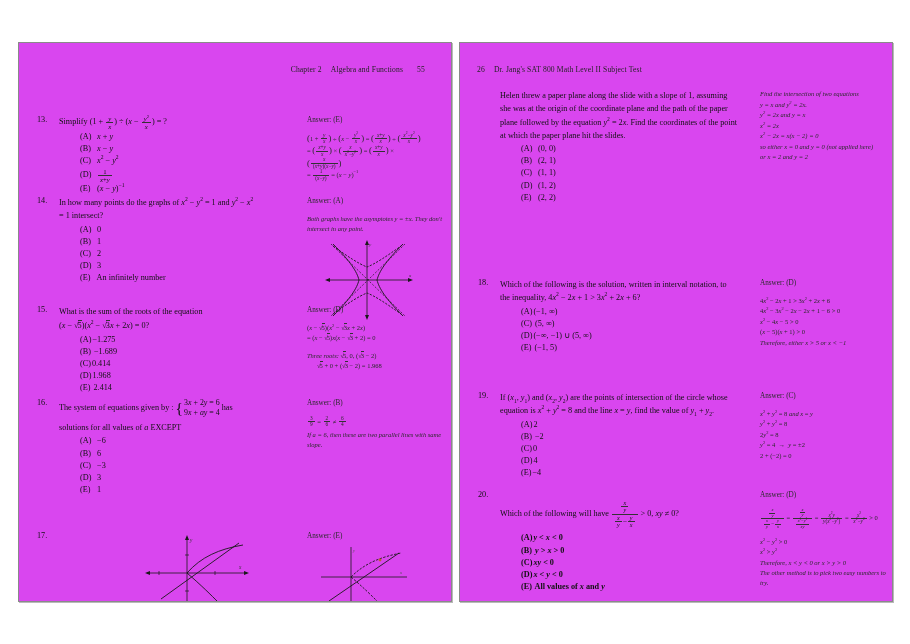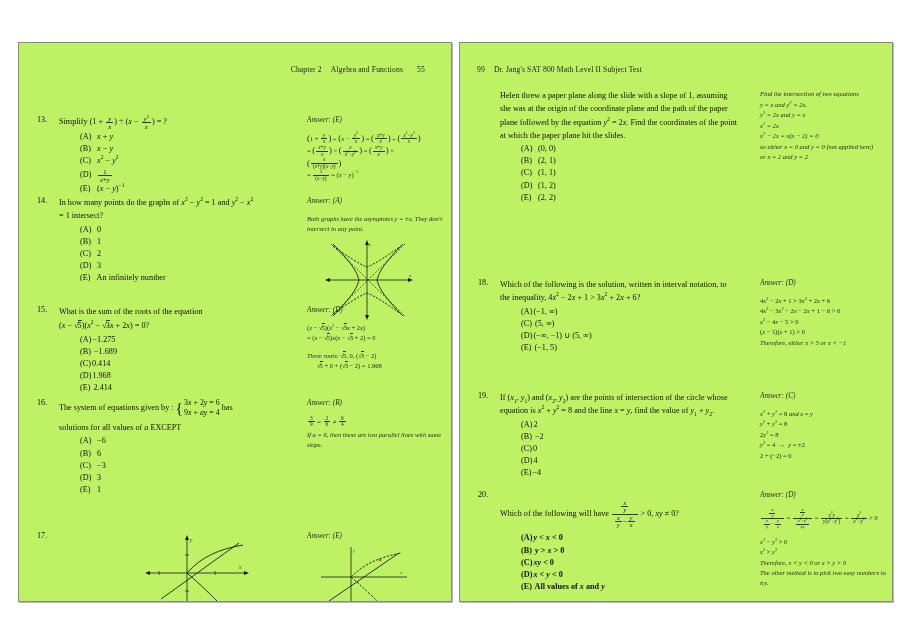--- a/index.html
+++ b/index.html
@@ -12,21 +12,21 @@
   }
   .spread {
     position: relative;
     width: 910px; height: 644px;
     background: #ffffff;
   }
   .page {
     position: absolute;
     top: 42px;
     height: 560px;
-    background: #bef264;
+    background: #d946ef;
     border: 1px solid #8a8a8a;
     box-sizing: border-box;
     box-shadow: 1px 1px 0 #b9b9b9;
     overflow: hidden;
   }
   .page-left  { left: 18px;  width: 434px; }
   .page-right { left: 459px; width: 434px; }
 
   .page-inner { position: relative; width: 100%; height: 100%; }
 
@@ -80,21 +80,20 @@
   .answer {
     position: absolute;
     left: 288px;
     top: 0;
     width: 140px;
     font-size: 7.1px;
     line-height: 1.5;
     color: #2a2a2a;
   }
   .answer .ans-head {
-    font-style: italic;
     font-size: 7.2px;
     margin-bottom: 7px;
   }
   .answer .work { font-size: 6.5px; line-height: 1.62; }
   .answer .work .it { font-style: italic; }
   .answer .note { font-style: italic; font-size: 6.5px; line-height: 1.6; }
 
   
   .page-right .answer { left: 300px; width: 132px; }
   .page-right .qbody  { width: 238px; }
@@ -317,21 +316,21 @@
       </div>
     </div>
 
    </div>
   </div>
 
   <div class="page page-right">
    <div class="page-inner">
 
     <div class="runhead runhead-right">
-      <span class="rh-chapter">99</span><span class="rh-title">Dr. Jang's SAT 800 Math Level II Subject Test</span>
+      <span class="rh-chapter">26</span><span class="rh-title">Dr. Jang's SAT 800 Math Level II Subject Test</span>
     </div>
 
     <div class="problem" style="top:46px;">
       <div class="qnum"></div>
       <div class="qbody">
         Helen threw a paper plane along the slide with a slope of 1, assuming she was at the origin of the coordinate plane and the path of the paper plane followed by the equation <i class="v">y</i><sup class="e">2</sup> = 2<i class="v">x</i>. Find the coordinates of the point at which the paper plane hit the slides.
         <div class="choices">
           <div class="ch"><span class="lbl">(A)</span> (0, 0)</div>
           <div class="ch"><span class="lbl">(B)</span> (2, 1)</div>
           <div class="ch"><span class="lbl">(C)</span> (1, 1)</div>

